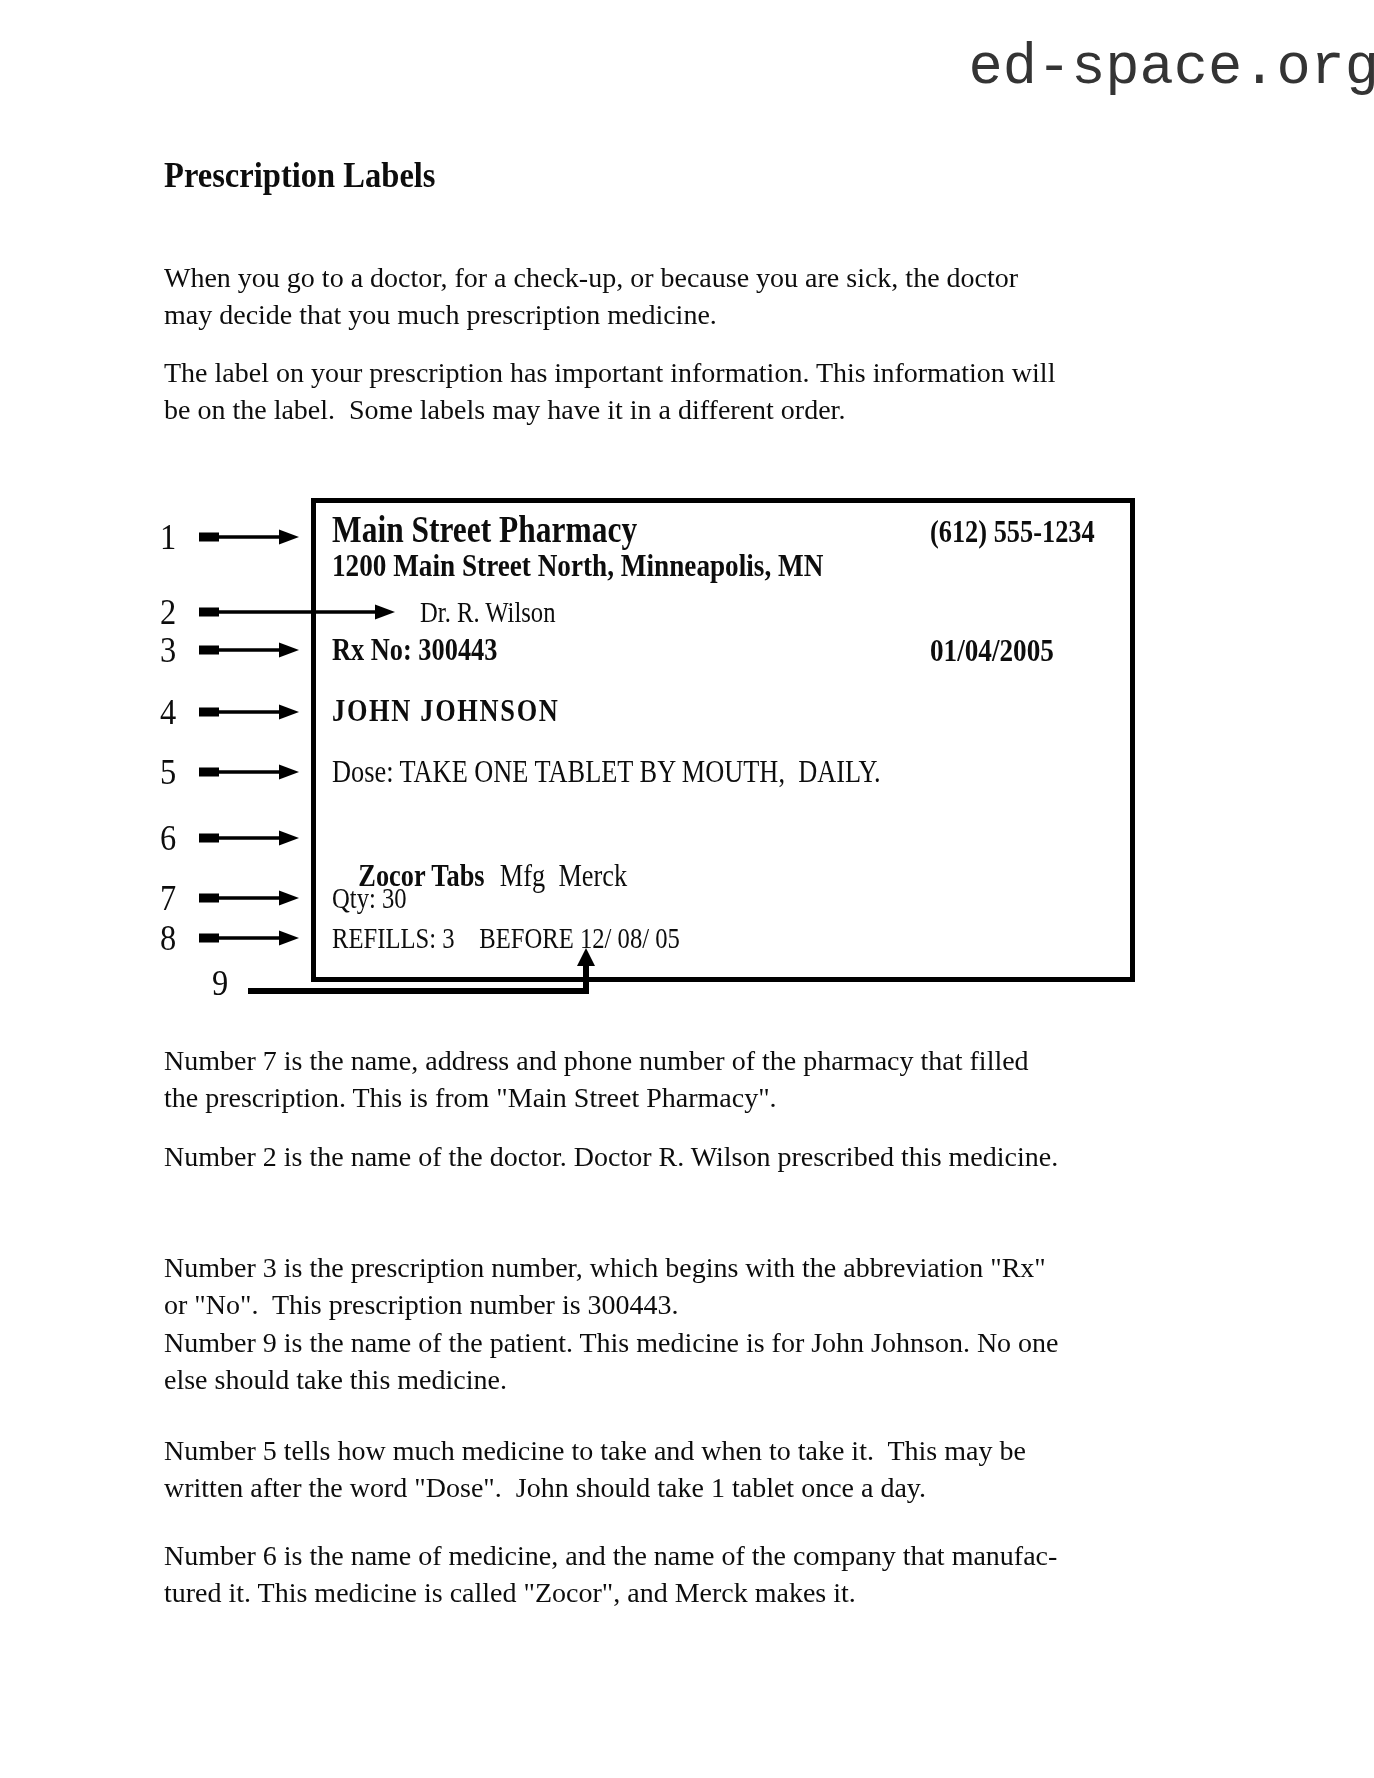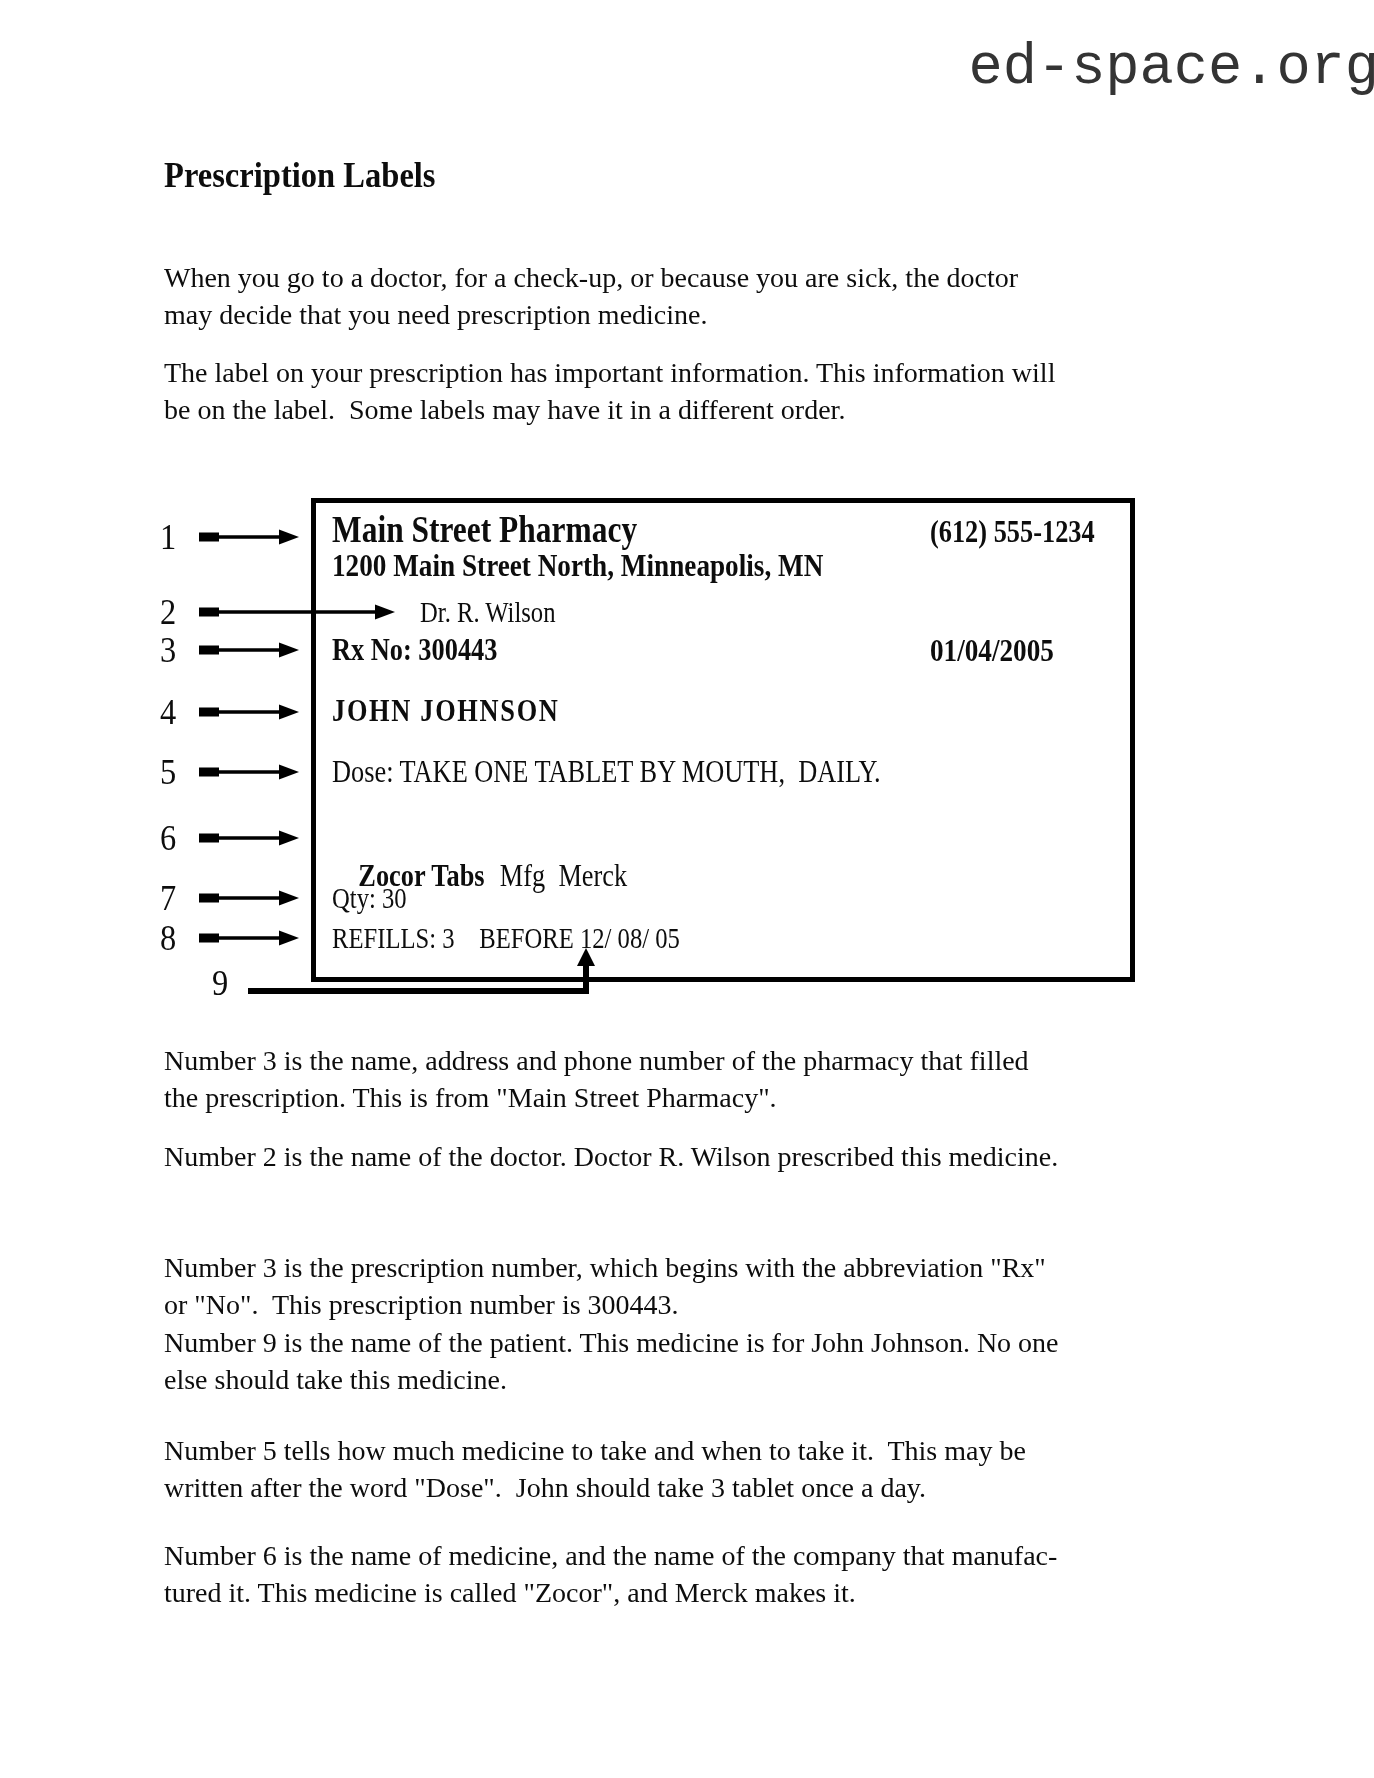--- a/index.html
+++ b/index.html
@@ -65,21 +65,21 @@
 </head>
 <body>
 
 <div class="page">
 
   <div class="logo">ed-space.org</div>
 
   <div class="doc-title">Prescription Labels</div>
 
   <div class="para" style="top:259px">When you go to a doctor, for a check-up, or because you are sick, the doctor
-may decide that you need prescription medicine.</div>
+may decide that you much prescription medicine.</div>
   <div class="para" style="top:354px">The label on your prescription has important information. This information will
 be on the label.  Some labels may have it in a different order.</div>
 
   <div class="rx-box"></div>
 
   <div class="rx-line rx-name">Main Street Pharmacy</div>
   <div class="rx-line rx-phone">(612) 555-1234</div>
   <div class="rx-line rx-address">1200 Main Street North, Minneapolis, MN</div>
   <div class="rx-line rx-doctor">Dr. R. Wilson</div>
   <div class="rx-line rx-number">Rx No: 300443</div>
@@ -140,25 +140,25 @@
   <svg class="arrow" style="left:199px; top:929px" width="100" height="18">
     <rect x="0" y="4.5" width="20" height="9" fill="#000"></rect>
       <line x1="8" y1="9" x2="82" y2="9" stroke="#000" stroke-width="3.5"></line>
       <polygon points="80,1.5 100,9 80,16.5" fill="#000"></polygon>
   </svg>
   <svg class="arrow" style="left:248px; top:948px" width="352" height="50">
     <polyline points="0,43 338,43 338,12" fill="none" stroke="#000" stroke-width="6"></polyline>
     <polygon points="329,18 338,0 347,18" fill="#000"></polygon>
   </svg>
 
-  <div class="para" style="top:1042px">Number 3 is the name, address and phone number of the pharmacy that filled
+  <div class="para" style="top:1042px">Number 7 is the name, address and phone number of the pharmacy that filled
 the prescription. This is from "Main Street Pharmacy".</div>
   <div class="para" style="top:1138px">Number 2 is the name of the doctor. Doctor R. Wilson prescribed this medicine.</div>
   <div class="para" style="top:1249px">Number 3 is the prescription number, which begins with the abbreviation "Rx"
 or "No".  This prescription number is 300443.</div>
   <div class="para" style="top:1324px">Number 9 is the name of the patient. This medicine is for John Johnson. No one
 else should take this medicine.</div>
   <div class="para" style="top:1432px">Number 5 tells how much medicine to take and when to take it.  This may be
-written after the word "Dose".  John should take 3 tablet once a day.</div>
+written after the word "Dose".  John should take 1 tablet once a day.</div>
   <div class="para" style="top:1537px">Number 6 is the name of medicine, and the name of the company that manufac-
 tured it. This medicine is called "Zocor", and Merck makes it.</div>
 
 </div>
 
 </body></html>

